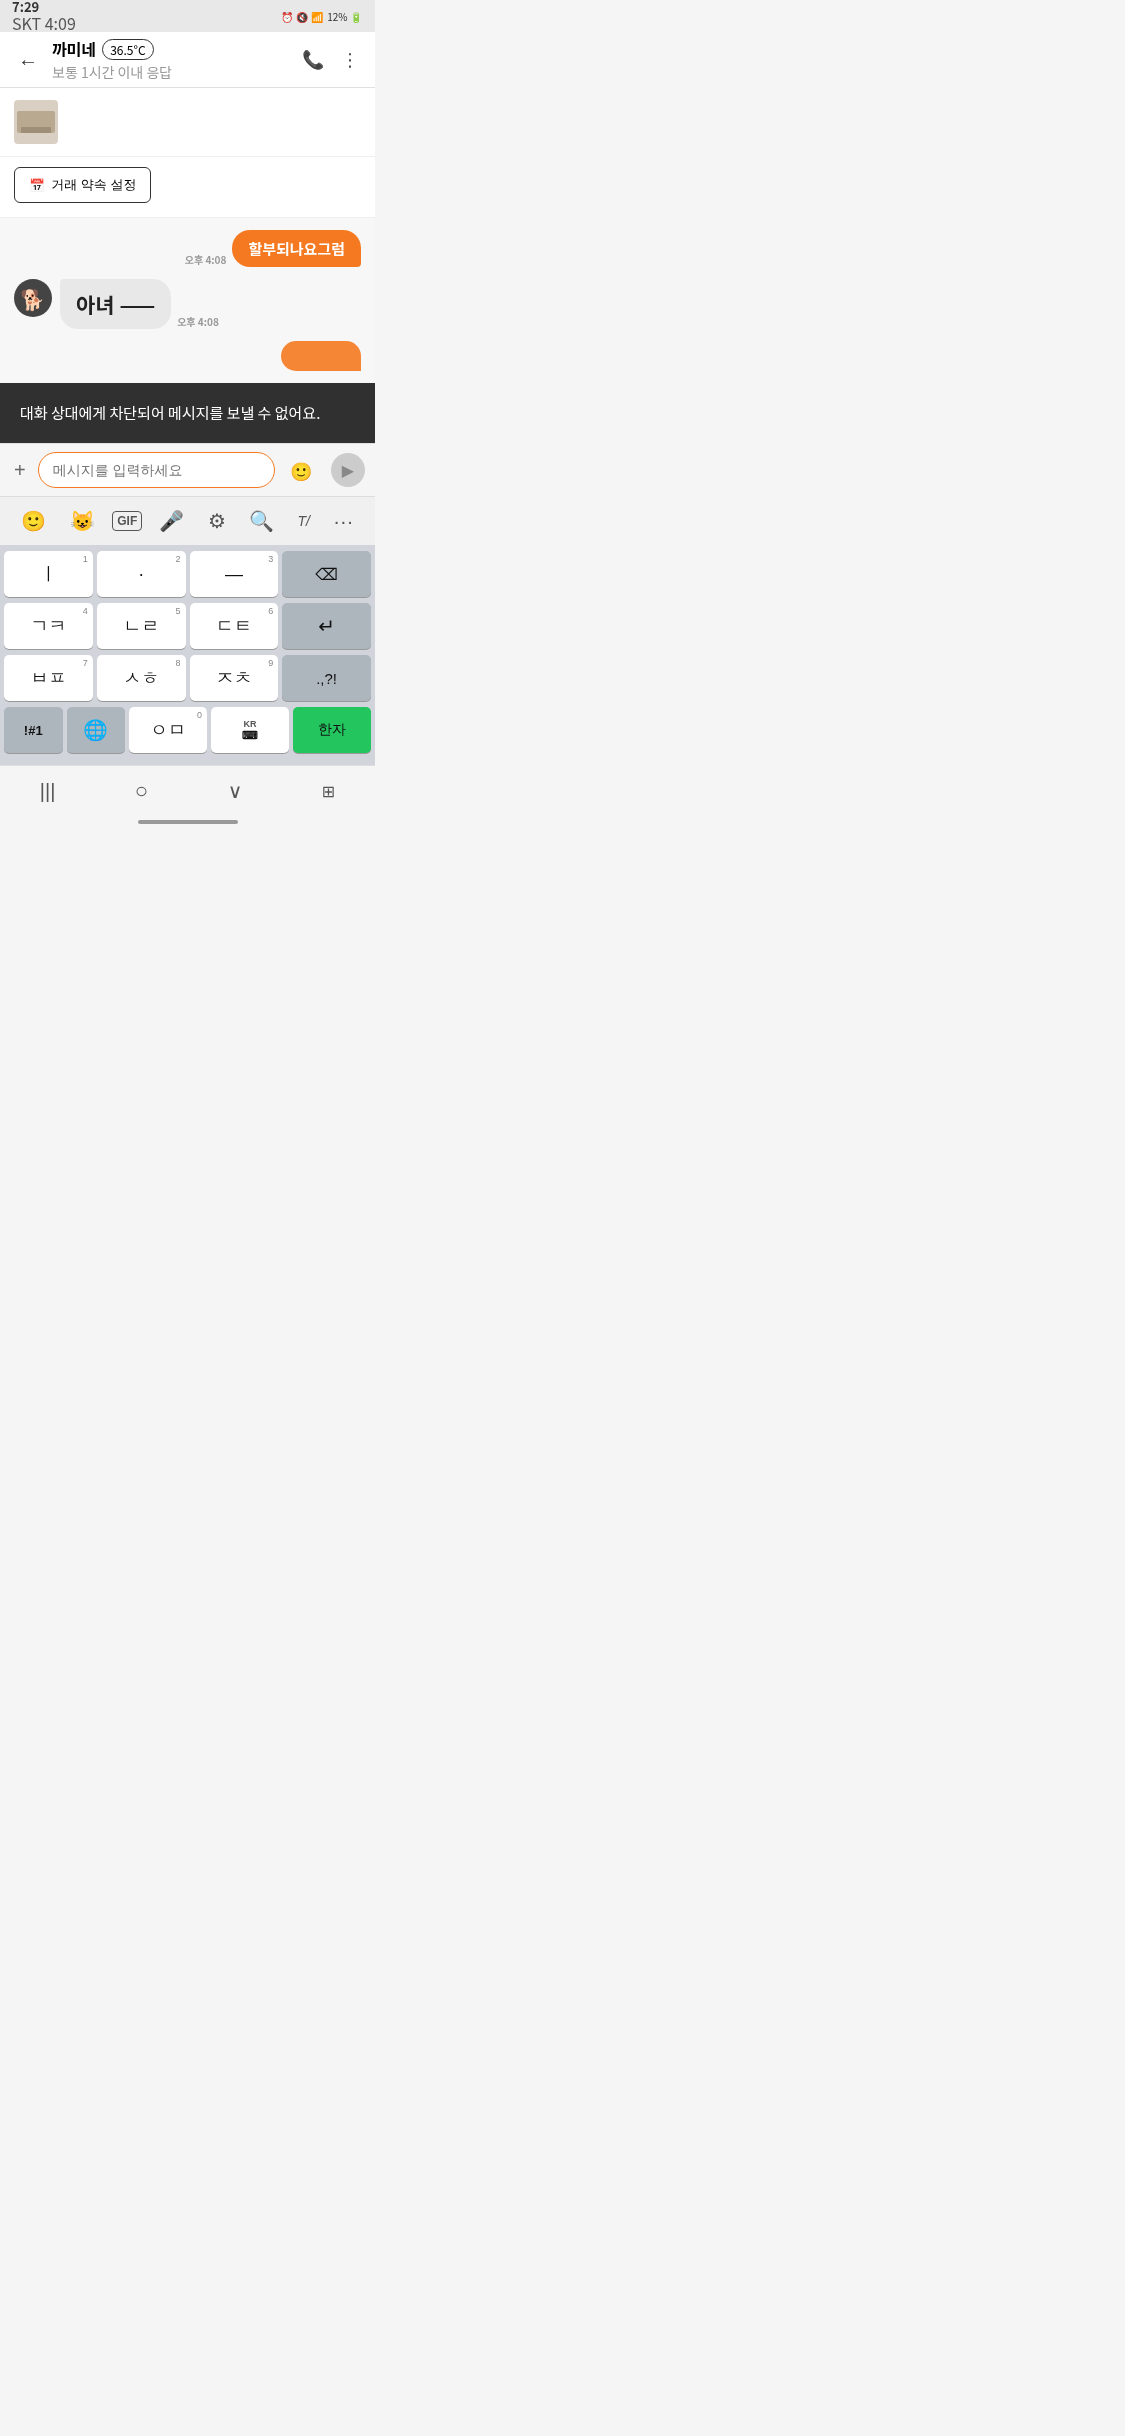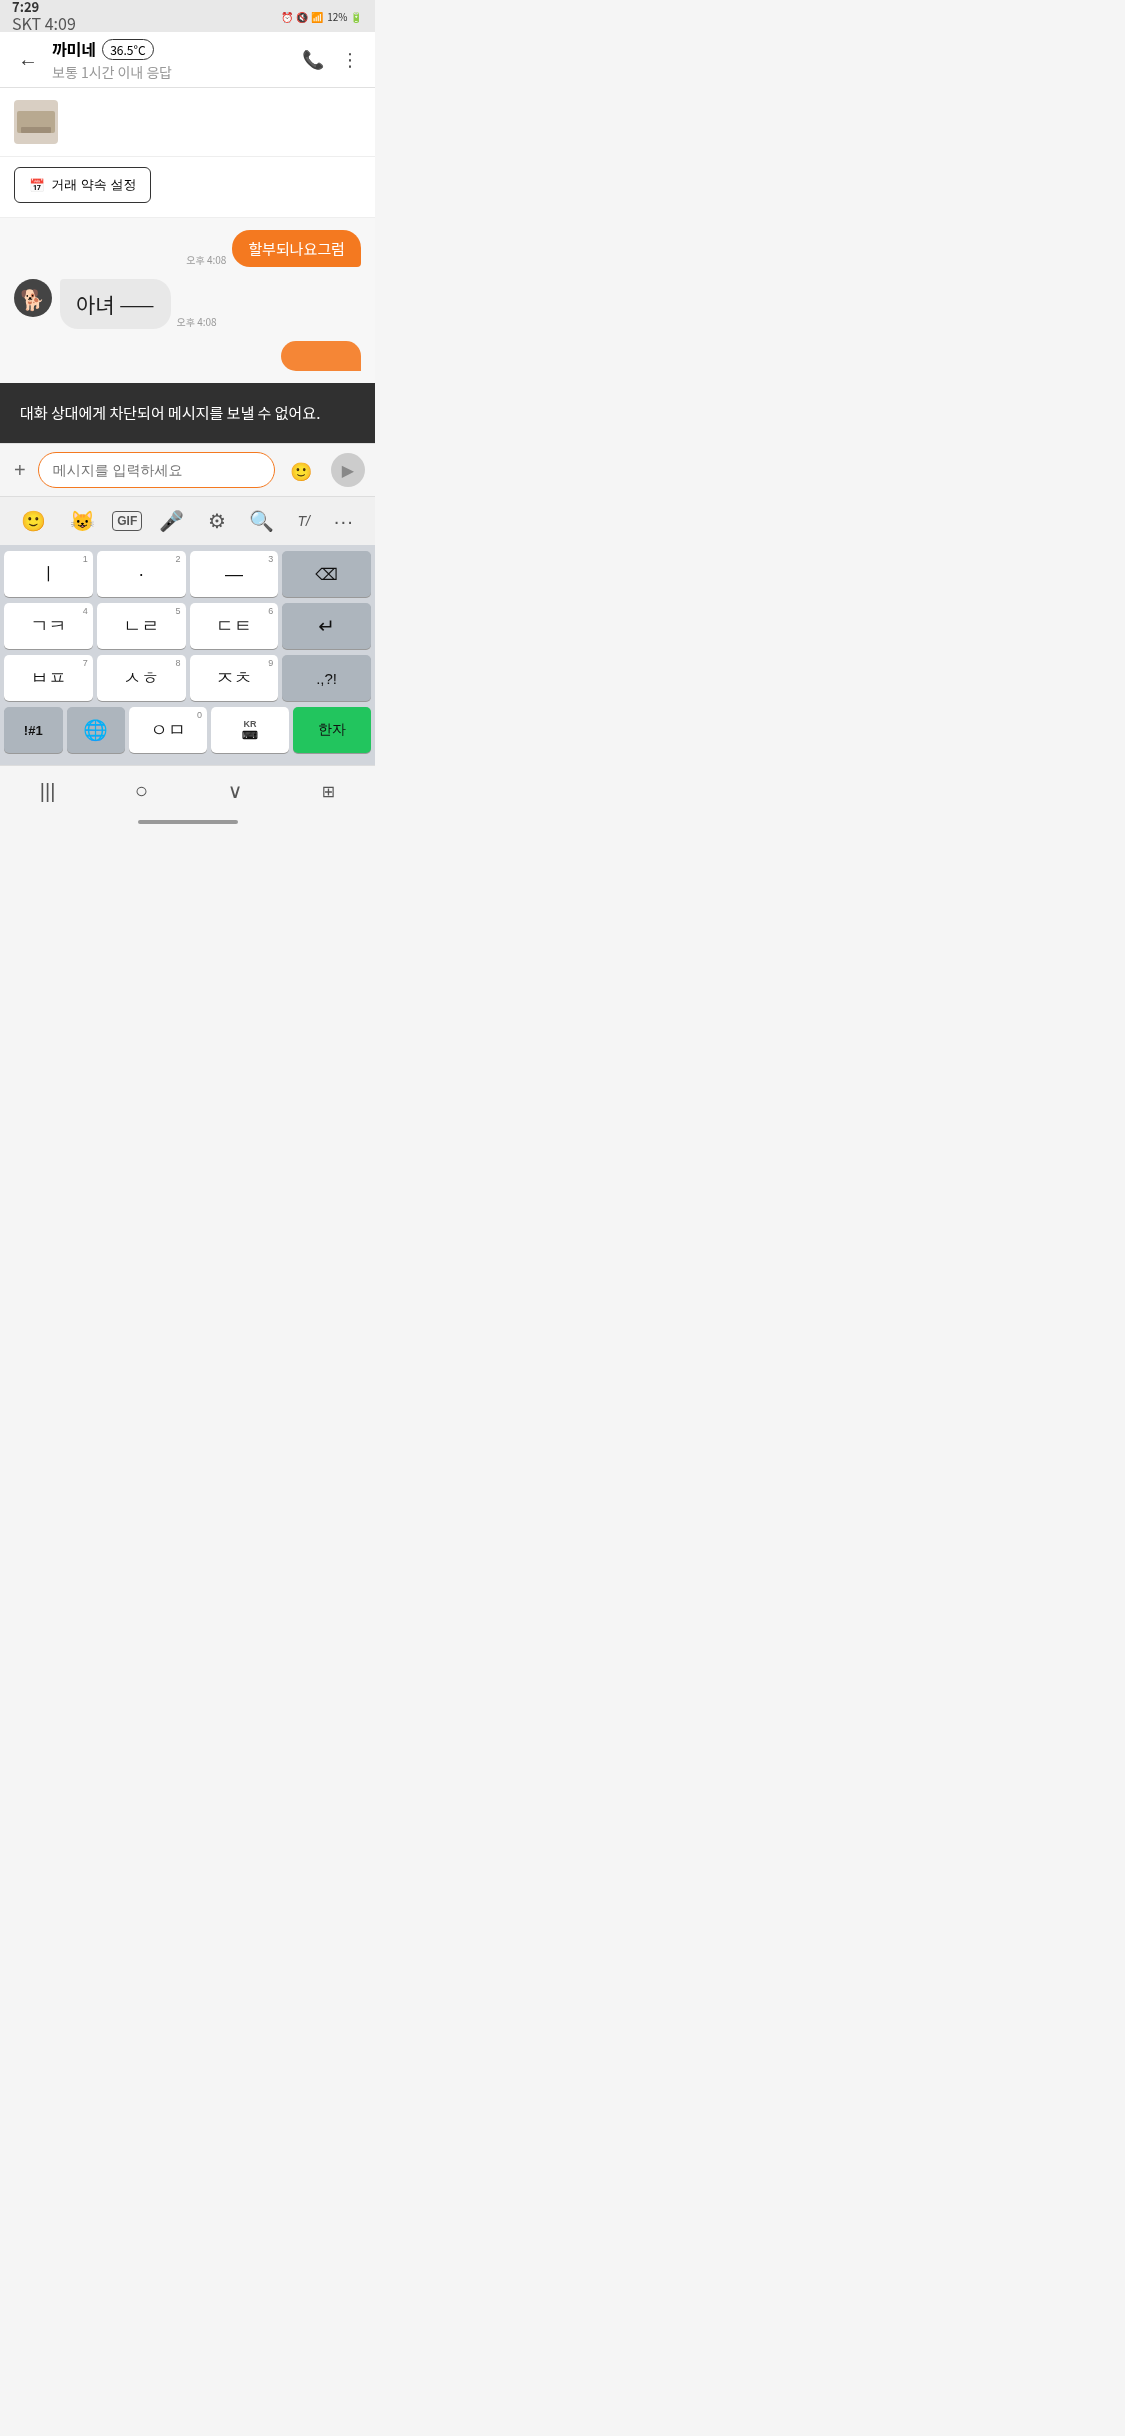--- a/index.html
+++ b/index.html
@@ -129,20 +129,21 @@
       align-items: center;
       gap: 6px;
     }
 
     
     .chat-area {
       background: #f7f7f7;
       padding: 12px 14px;
       min-height: 160px;
       position: relative;
+      font-weight: bold;
     }
 
     
     .msg-outgoing {
       display: flex;
       justify-content: flex-end;
       align-items: flex-end;
       gap: 6px;
       margin-bottom: 12px;
     }

